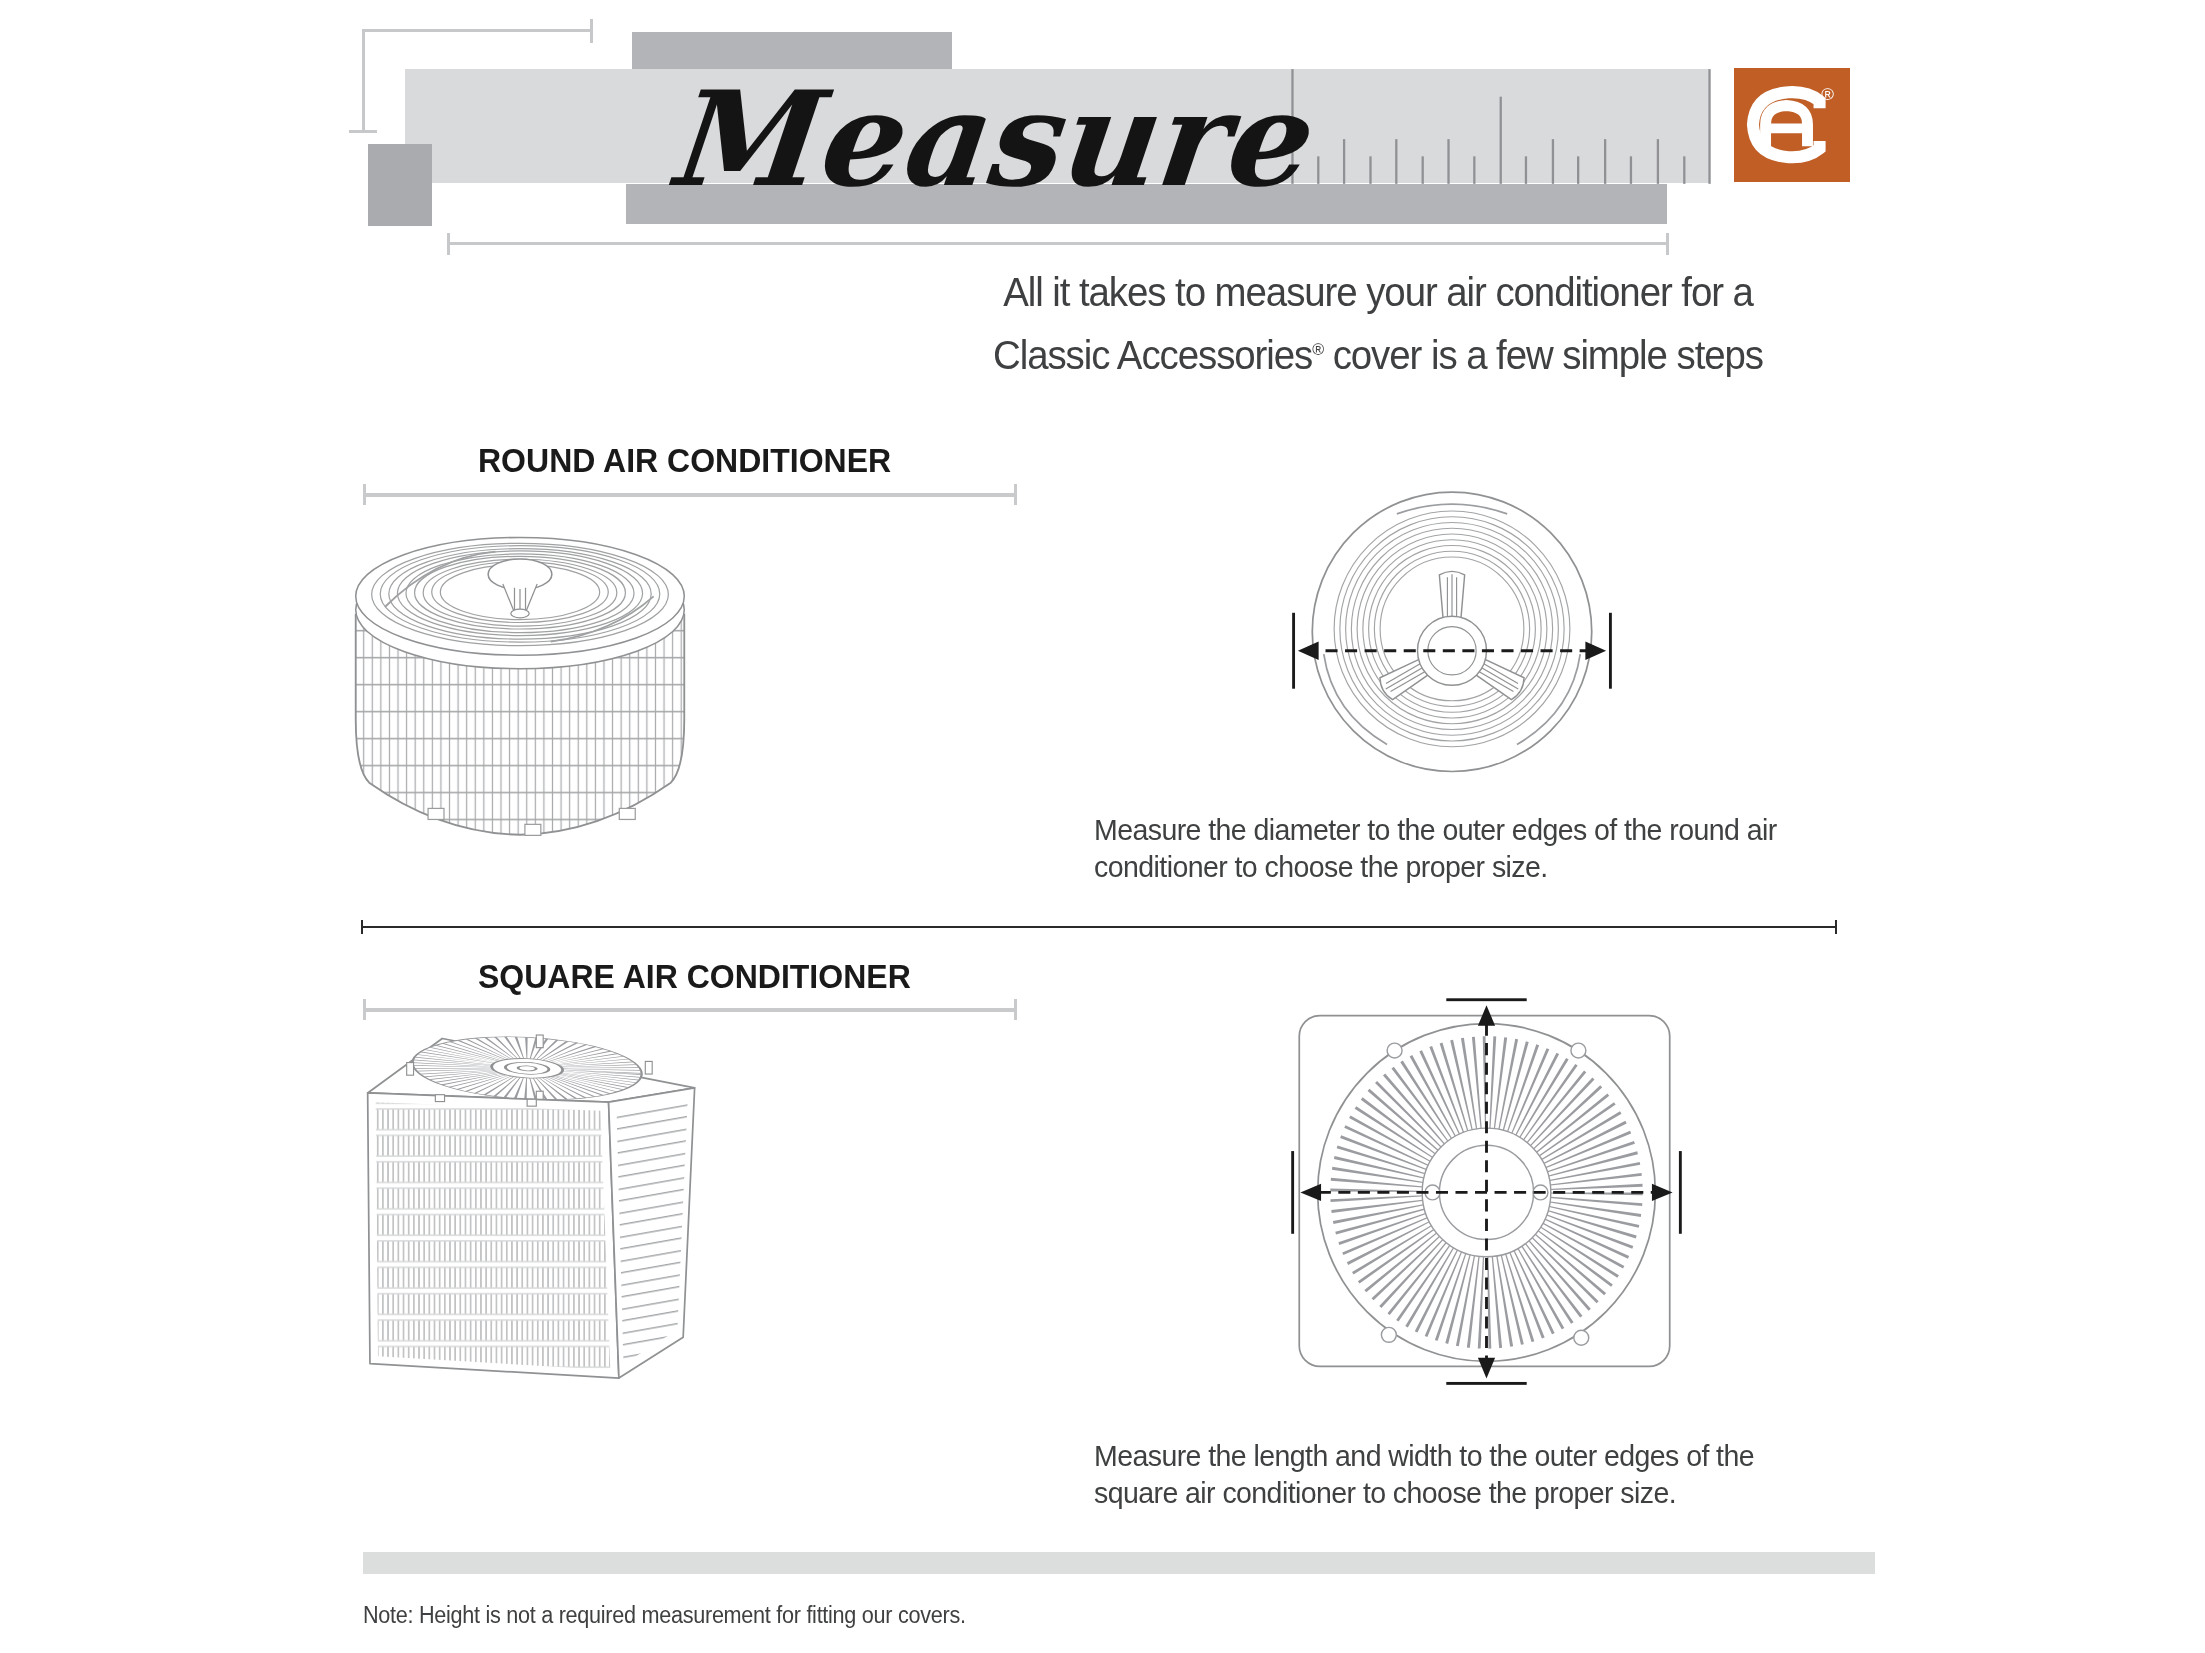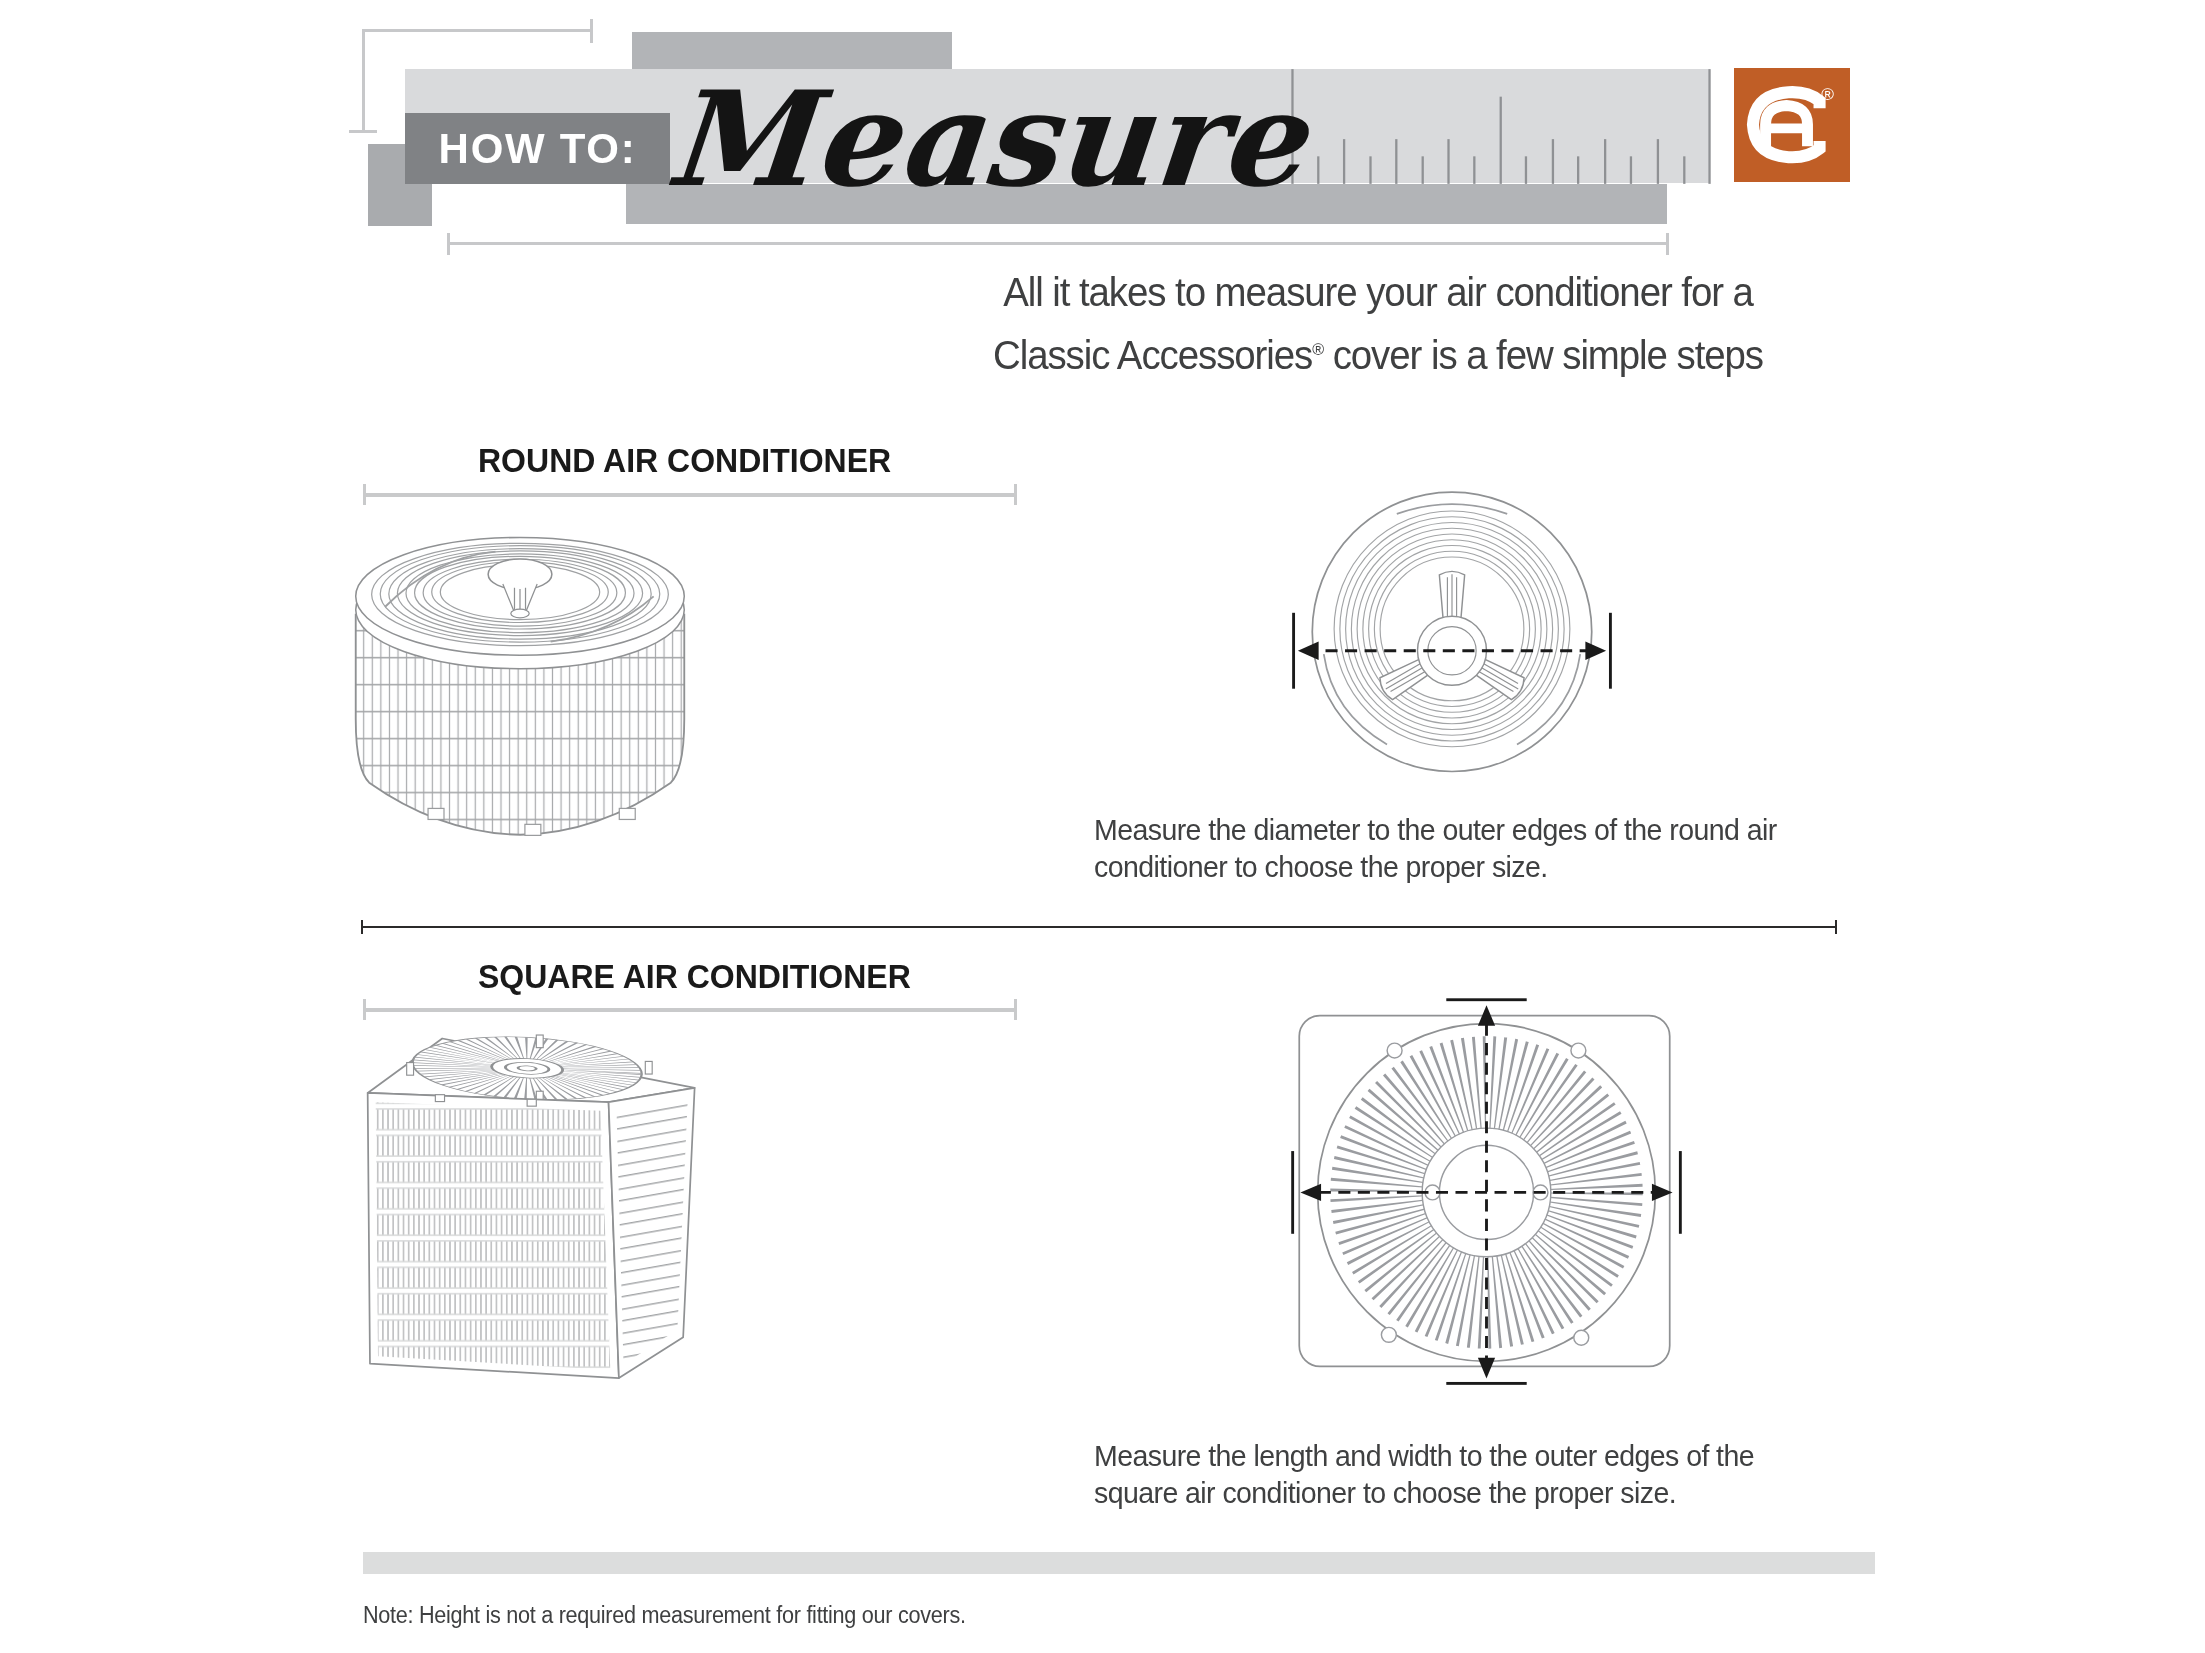--- a/index.html
+++ b/index.html
@@ -103,23 +103,20 @@
       <line x1="156" y1="152" x2="156" y2="200"></line>
       <line x1="247" y1="152" x2="247" y2="200"></line>
       <line x1="337" y1="152" x2="337" y2="200"></line>
       <line x1="427" y1="152" x2="427" y2="200"></line>
       <line x1="518" y1="152" x2="518" y2="200"></line>
       <line x1="610" y1="152" x2="610" y2="200"></line>
       <line x1="703" y1="152" x2="703" y2="200"></line>
     </g>
   </svg>
 
-  <div class="abs kicker-box">
-    <span>HOW TO:</span>
-  </div>
 
   <div class="abs title-script">
     <span>Measure</span>
   </div>
 
   <div class="abs logo">
     <svg width="116" height="114" viewBox="0 0 202 198">
       <path d="M149,70 L149,57 Q128,40 95,42 Q36,46 33,98.5 Q36,151 95,155 Q128,157 149,140 L149,127" fill="none" stroke="#ffffff" stroke-width="21"></path>
       <path d="M55,136 L55,98 Q55,67 91.5,65 Q128,67 128,98 L128,136" fill="none" stroke="#ffffff" stroke-width="19"></path>
       <line x1="47" y1="105" x2="136" y2="105" stroke="#ffffff" stroke-width="17"></line>

